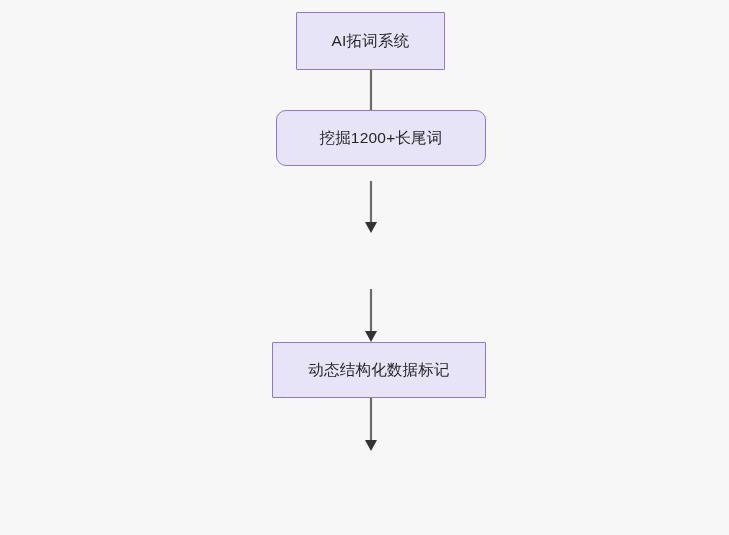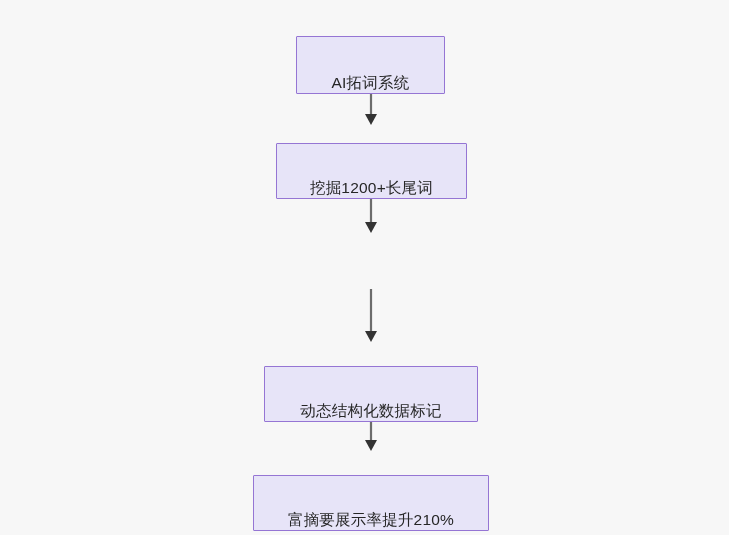--- a/index.html
+++ b/index.html
@@ -19,44 +19,43 @@
     height: 535px;
     background: #f7f7f7;
   }
   .node {
     position: absolute;
     box-sizing: border-box;
     background: #e7e4f8;
     border: 1.8px solid #9575d4;
     border-radius: 1px;
     display: flex;
-    align-items: flex-end;
+    align-items: center;
     justify-content: center;
-    margin-top: 24px;
   }
   .node-label {
     font-size: 15.5px;
     line-height: 1.2;
     color: #262626;
     white-space: nowrap;
     letter-spacing: 0.2px;
     font-family: "Liberation Sans", "DejaVu Sans", sans-serif;
   }
   .edge {
     position: absolute;
   }
   .edge svg {
     display: block;
     overflow: visible;
   }
   
   #node-0 { left: 296px; top: 12px;  width: 149px; height: 58px; }
-  #node-1 { left: 276px; top: 119px; width: 191px; height: 56px; }
+  #node-1 { left: 276px; top: 110px; width: 210px; height: 56px; border-radius: 10px; }
   #node-2 { left: 261px; top: 233px; width: 220px; height: 56px; }
-  #node-3 { left: 264px; top: 342px; width: 214px; height: 56px; }
+  #node-3 { left: 272px; top: 342px; width: 214px; height: 56px; }
   #node-4 { left: 253px; top: 451px; width: 236px; height: 56px; }
   
   #edge-0 { left: 363px; top: 70px;  width: 16px; height: 55px; }
   #edge-1 { left: 363px; top: 181px; width: 16px; height: 52px; }
   #edge-2 { left: 363px; top: 289px; width: 16px; height: 53px; }
   #edge-3 { left: 363px; top: 398px; width: 16px; height: 53px; }
 </style>
 </head>
 <body>
 
@@ -96,17 +95,14 @@
 
   <div class="node" id="node-1">
     <span class="node-label">挖掘1200+长尾词</span>
   </div>
 
 
   <div class="node" id="node-3">
     <span class="node-label">动态结构化数据标记</span>
   </div>
 
-  <div class="node" id="node-4">
-    <span class="node-label">富摘要展示率提升210%</span>
-  </div>
 
 </div>
 
 </body></html>

